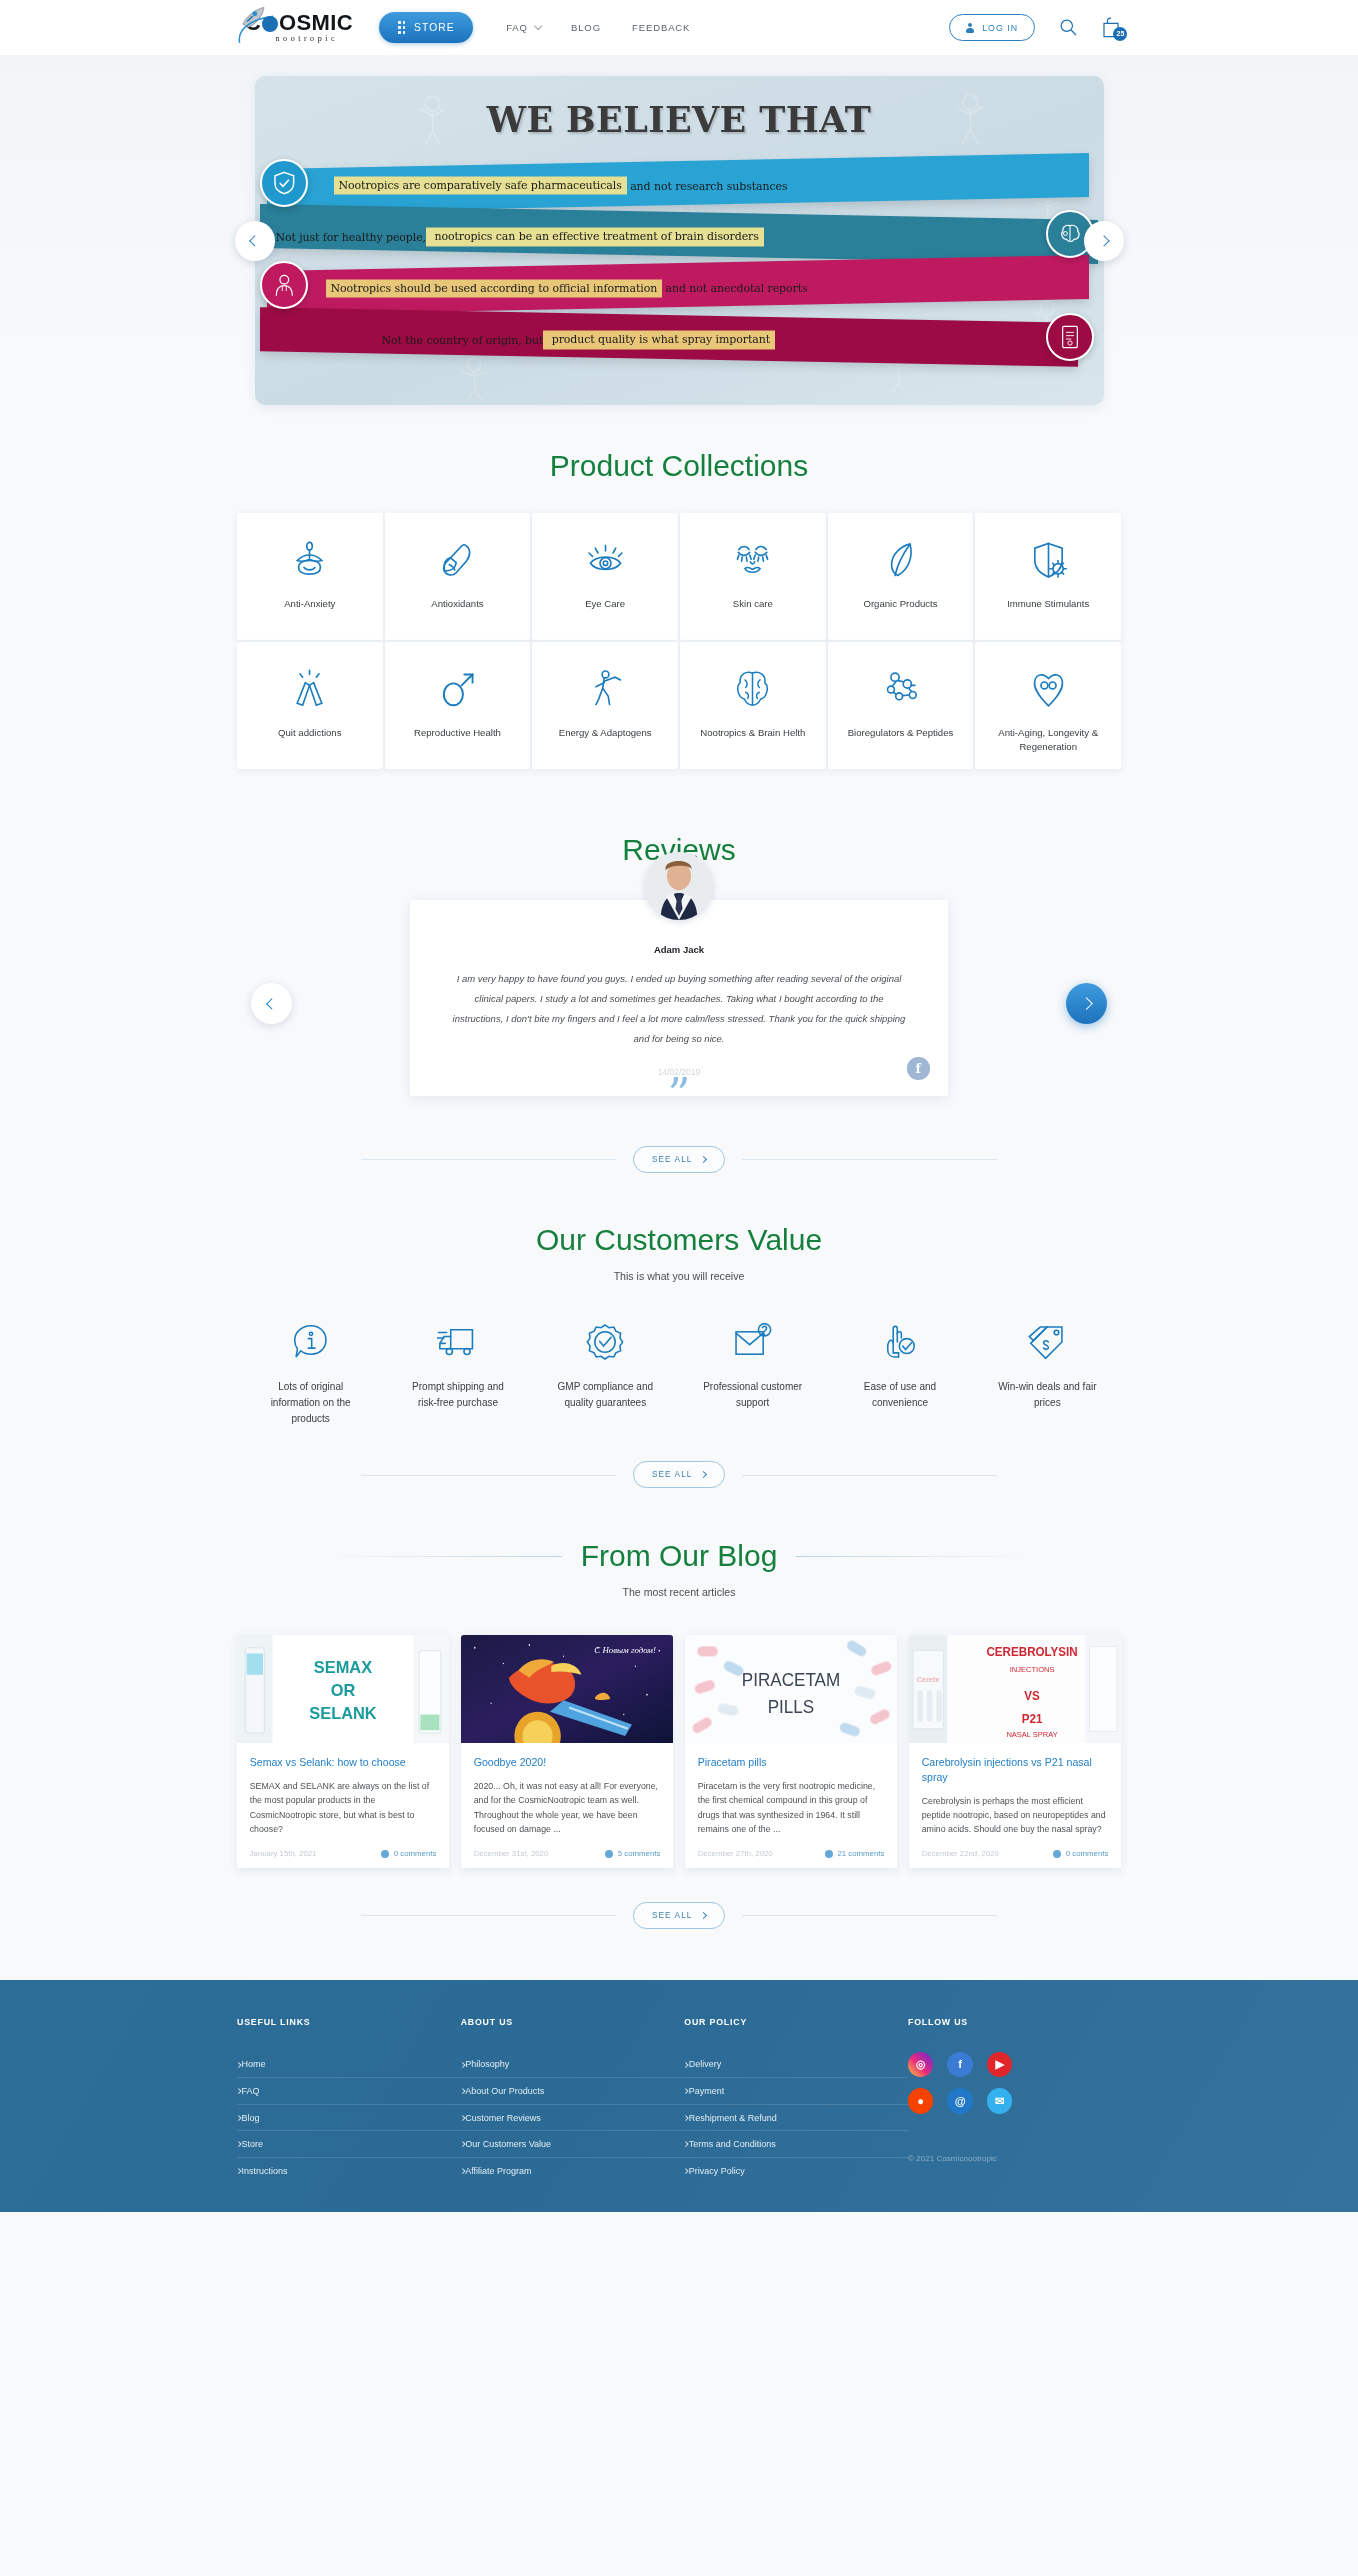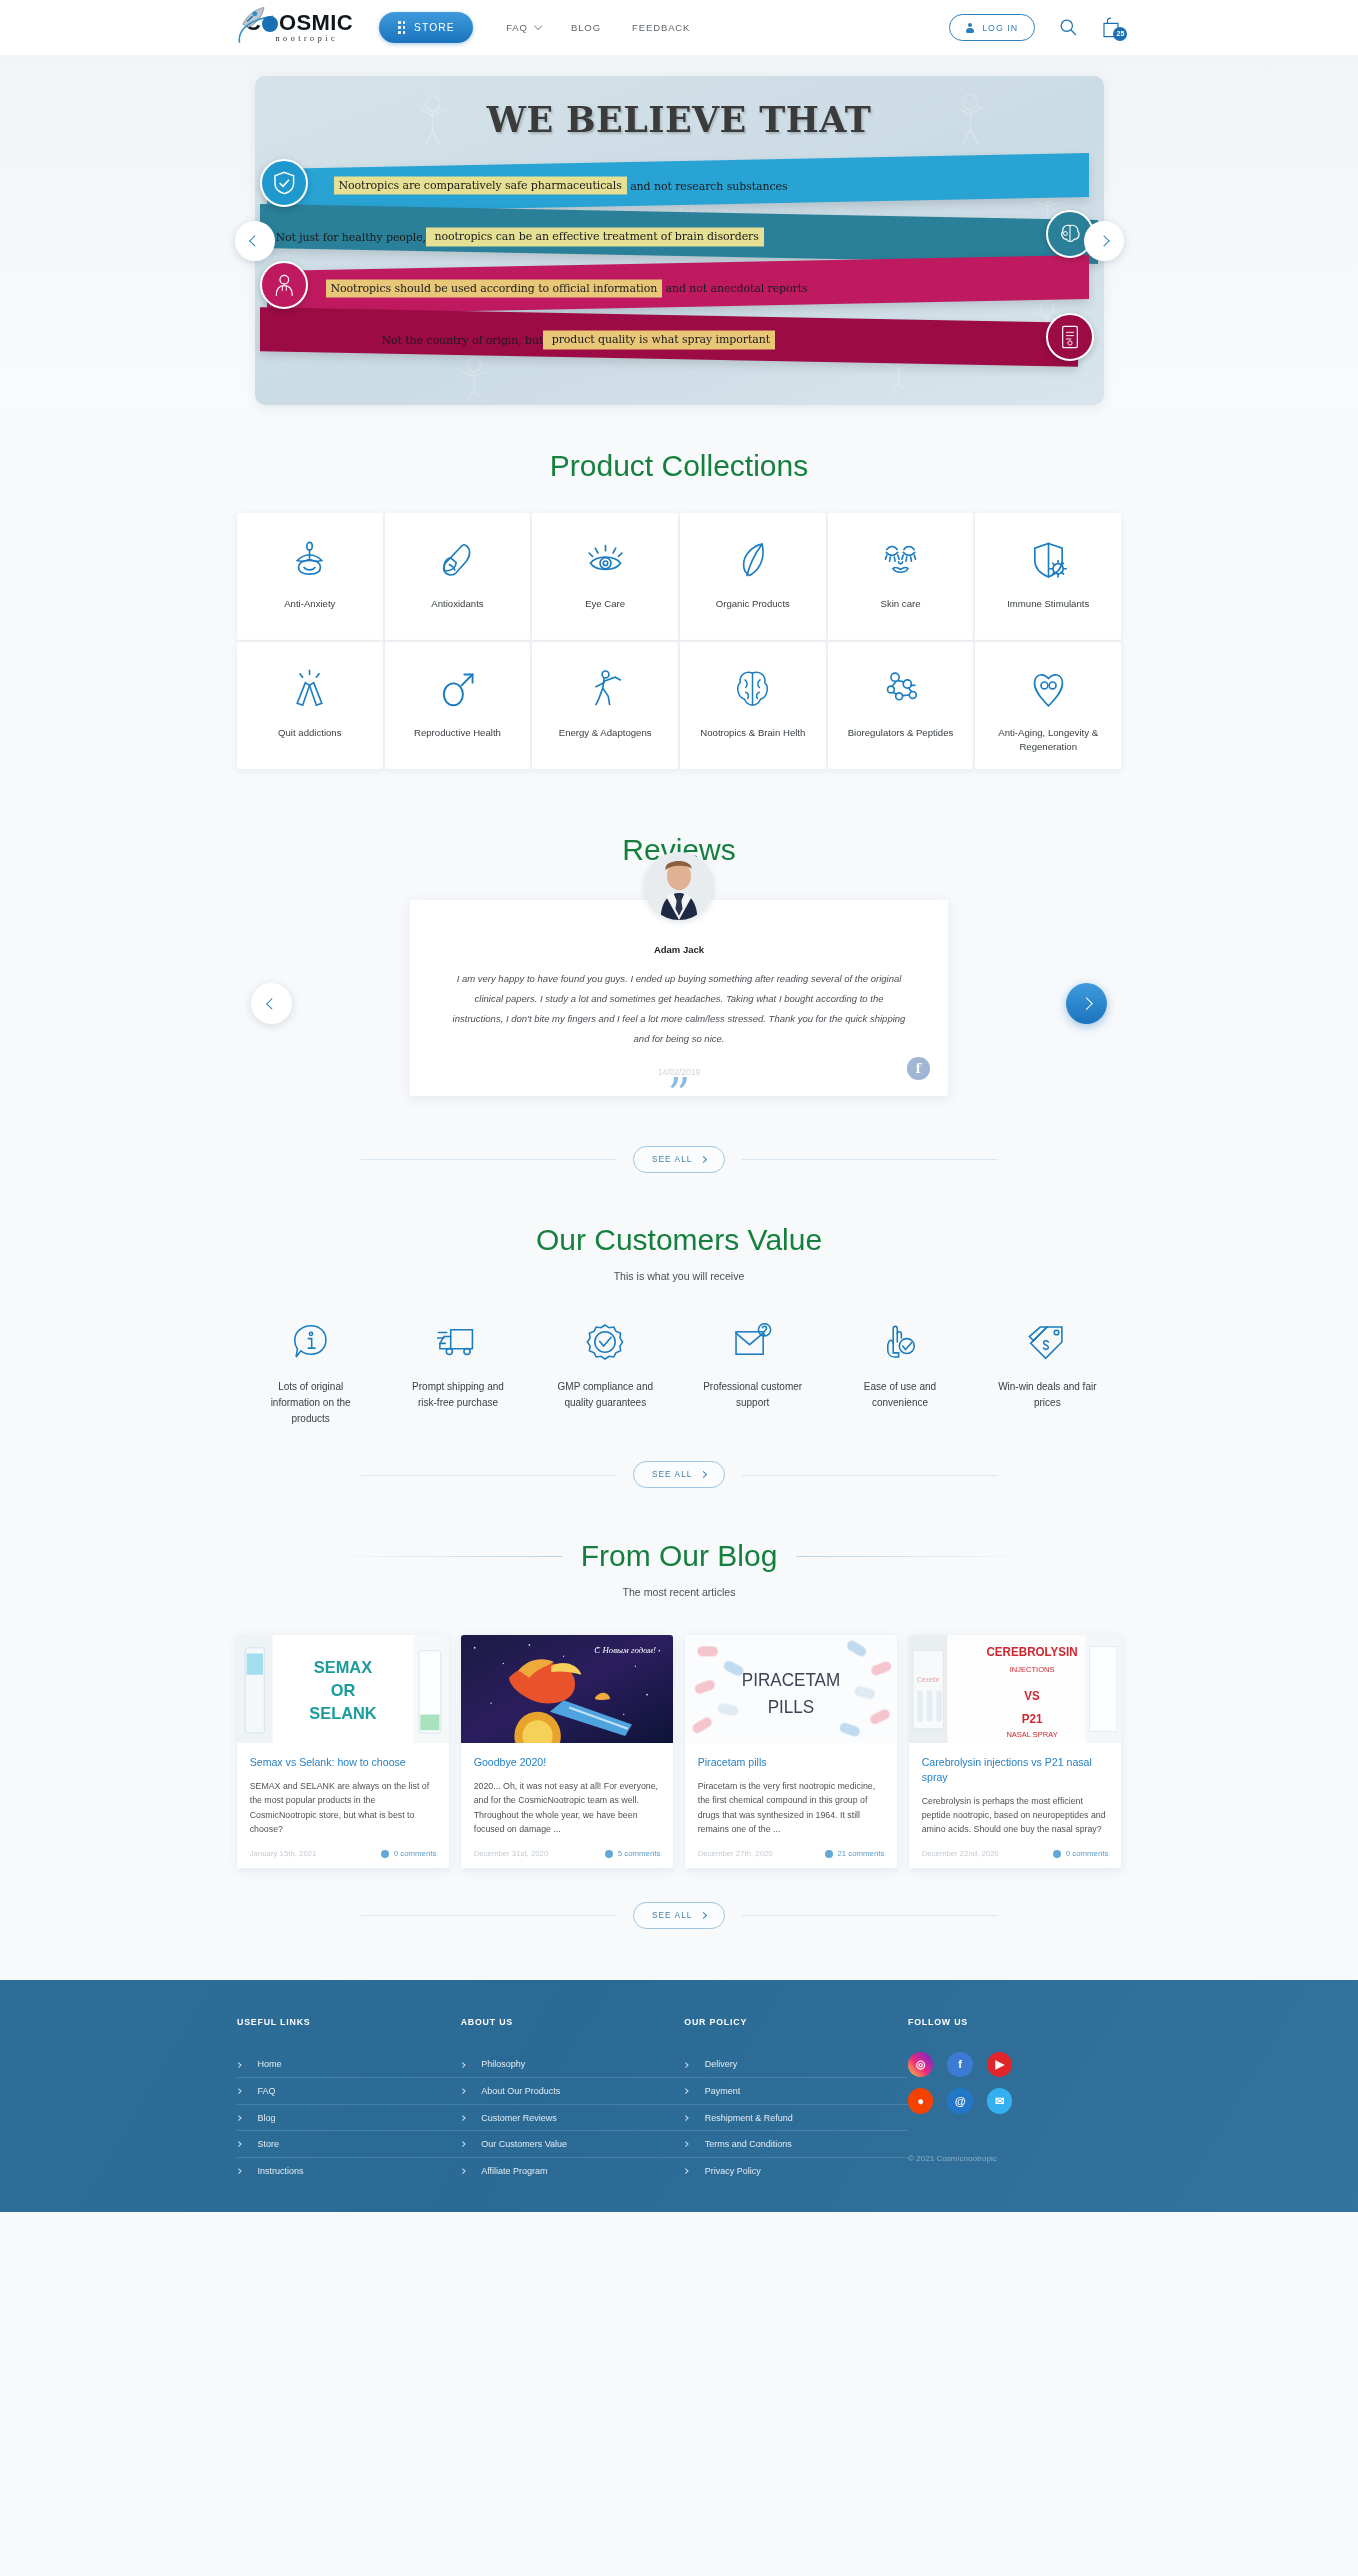--- a/index.html
+++ b/index.html
@@ -199,21 +199,21 @@
     margin-top: 51px; background: linear-gradient(120deg,#2d6e99 0%, #2a6a95 40%, #33739c 100%);
     padding: 37px 4px 28px; color:#fff; min-height: 177px;
   }
   .ft-inner { width: 884px; margin: 0 auto; display:grid; grid-template-columns: 1.05fr 1.05fr 1.05fr 1fr; }
   .ft-h { font-size: 8.8px; letter-spacing: 0.8px; font-weight: bold; margin-bottom: 25px; color:#fff;}
   .ft-list { list-style:none; }
   .ft-list li { border-bottom: 0.7px solid rgba(255,255,255,.14); }
   .ft-list li:last-child { border-bottom: none; }
   .ft-list a {
     color: #e3ecf2; text-decoration:none; font-size: 9px; padding: 7.8px 0 7.8px 0;
-    display:flex; align-items:center; gap: 17px; cursor: pointer;
+    display:flex; align-items:center; gap: 1px; cursor: pointer;
   }
   .ft-list .cv { width:3.5px; height:3.5px; border-right:1px solid #cfe0ea; border-top:1px solid #cfe0ea; transform: rotate(45deg); display:inline-block;}
   .social { display:grid; grid-template-columns: repeat(3, 31px); gap: 11.3px 8.5px; }
   .so { width: 25.5px; height: 25.5px; border-radius:50%; display:flex; align-items:center; justify-content:center; cursor:pointer; color:#fff; font-weight:bold; font-size:11.3px;}
   .so-ig { background: linear-gradient(45deg,#f9ce34,#ee2a7b 45%,#6228d7); }
   .so-fb { background:#3b7bd4; } .so-yt { background:#e0262b; }
   .so-rd { background:#f54200; } .so-em { background:#2277c8; } .so-tw { background:#35b0ee; }
   .ft-copy { color: rgba(255,255,255,.42); font-size: 8.1px; margin-top: 40px; }
 </style>
 </head>
@@ -441,44 +441,44 @@
               </g>
             </svg>
           </div>
         <div class="lbl">Eye Care</div>
       </div>
 
       <div class="coll-card">
         <div class="ic">
             <svg viewBox="0 0 60 60" style="width:41px;height:41px">
               <g fill="none" stroke="#1b7cc0" stroke-width="2.4" stroke-linecap="round">
-                <path d="M44 6 C48 22 44 42 26 52 C14 46 14 28 26 16 C32 10 38 7 44 6Z"></path>
-                <path d="M44 6 C34 20 26 34 22 52"></path>
-              </g>
-            </svg>
-          </div>
-        <div class="lbl">Organic Products</div>
-      </div>
-
-      <div class="coll-card">
-        <div class="ic">
-            <svg viewBox="0 0 60 60" style="width:41px;height:41px">
-              <g fill="none" stroke="#1b7cc0" stroke-width="2.4" stroke-linecap="round">
                 <path d="M10 14 C14 8 22 8 25 14"></path>
                 <path d="M35 14 C38 8 46 8 50 14"></path>
                 <path d="M9 18 C14 24 21 24 26 18"></path>
                 <path d="M34 18 C39 24 46 24 51 18"></path>
                 <path d="M10 22 L8 28 M15 25 L14 31 M21 25 L22 31 M26 22 L28 28"></path>
                 <path d="M34 22 L32 28 M39 25 L38 31 M45 25 L46 31 M50 22 L52 28"></path>
                 <path d="M27 32 C28 36 32 36 33 32"></path>
                 <path d="M19 42 C23 38 27 41 30 43 C33 41 37 38 41 42 C37 49 23 49 19 42Z"></path>
               </g>
             </svg>
           </div>
         <div class="lbl">Skin care</div>
+      </div>
+
+      <div class="coll-card">
+        <div class="ic">
+            <svg viewBox="0 0 60 60" style="width:41px;height:41px">
+              <g fill="none" stroke="#1b7cc0" stroke-width="2.4" stroke-linecap="round">
+                <path d="M44 6 C48 22 44 42 26 52 C14 46 14 28 26 16 C32 10 38 7 44 6Z"></path>
+                <path d="M44 6 C34 20 26 34 22 52"></path>
+              </g>
+            </svg>
+          </div>
+        <div class="lbl">Organic Products</div>
       </div>
 
       <div class="coll-card">
         <div class="ic">
             <svg viewBox="0 0 60 60" style="width:41px;height:41px">
               <g fill="none" stroke="#1b7cc0" stroke-width="2.4" stroke-linecap="round">
                 <path d="M30 5 L50 12 V30 C50 42 40 50 30 54 C20 50 10 42 10 30 V12 Z"></path>
                 <path d="M30 5 V54"></path>
                 <circle cx="44" cy="42" r="7.5"></circle>
                 <path d="M44 30 V34 M44 50 V54 M32 42 H36 M52 42 H56 M36 34 L39 37 M49 47 L52 50 M52 34 L49 37 M39 47 L36 50"></path>

